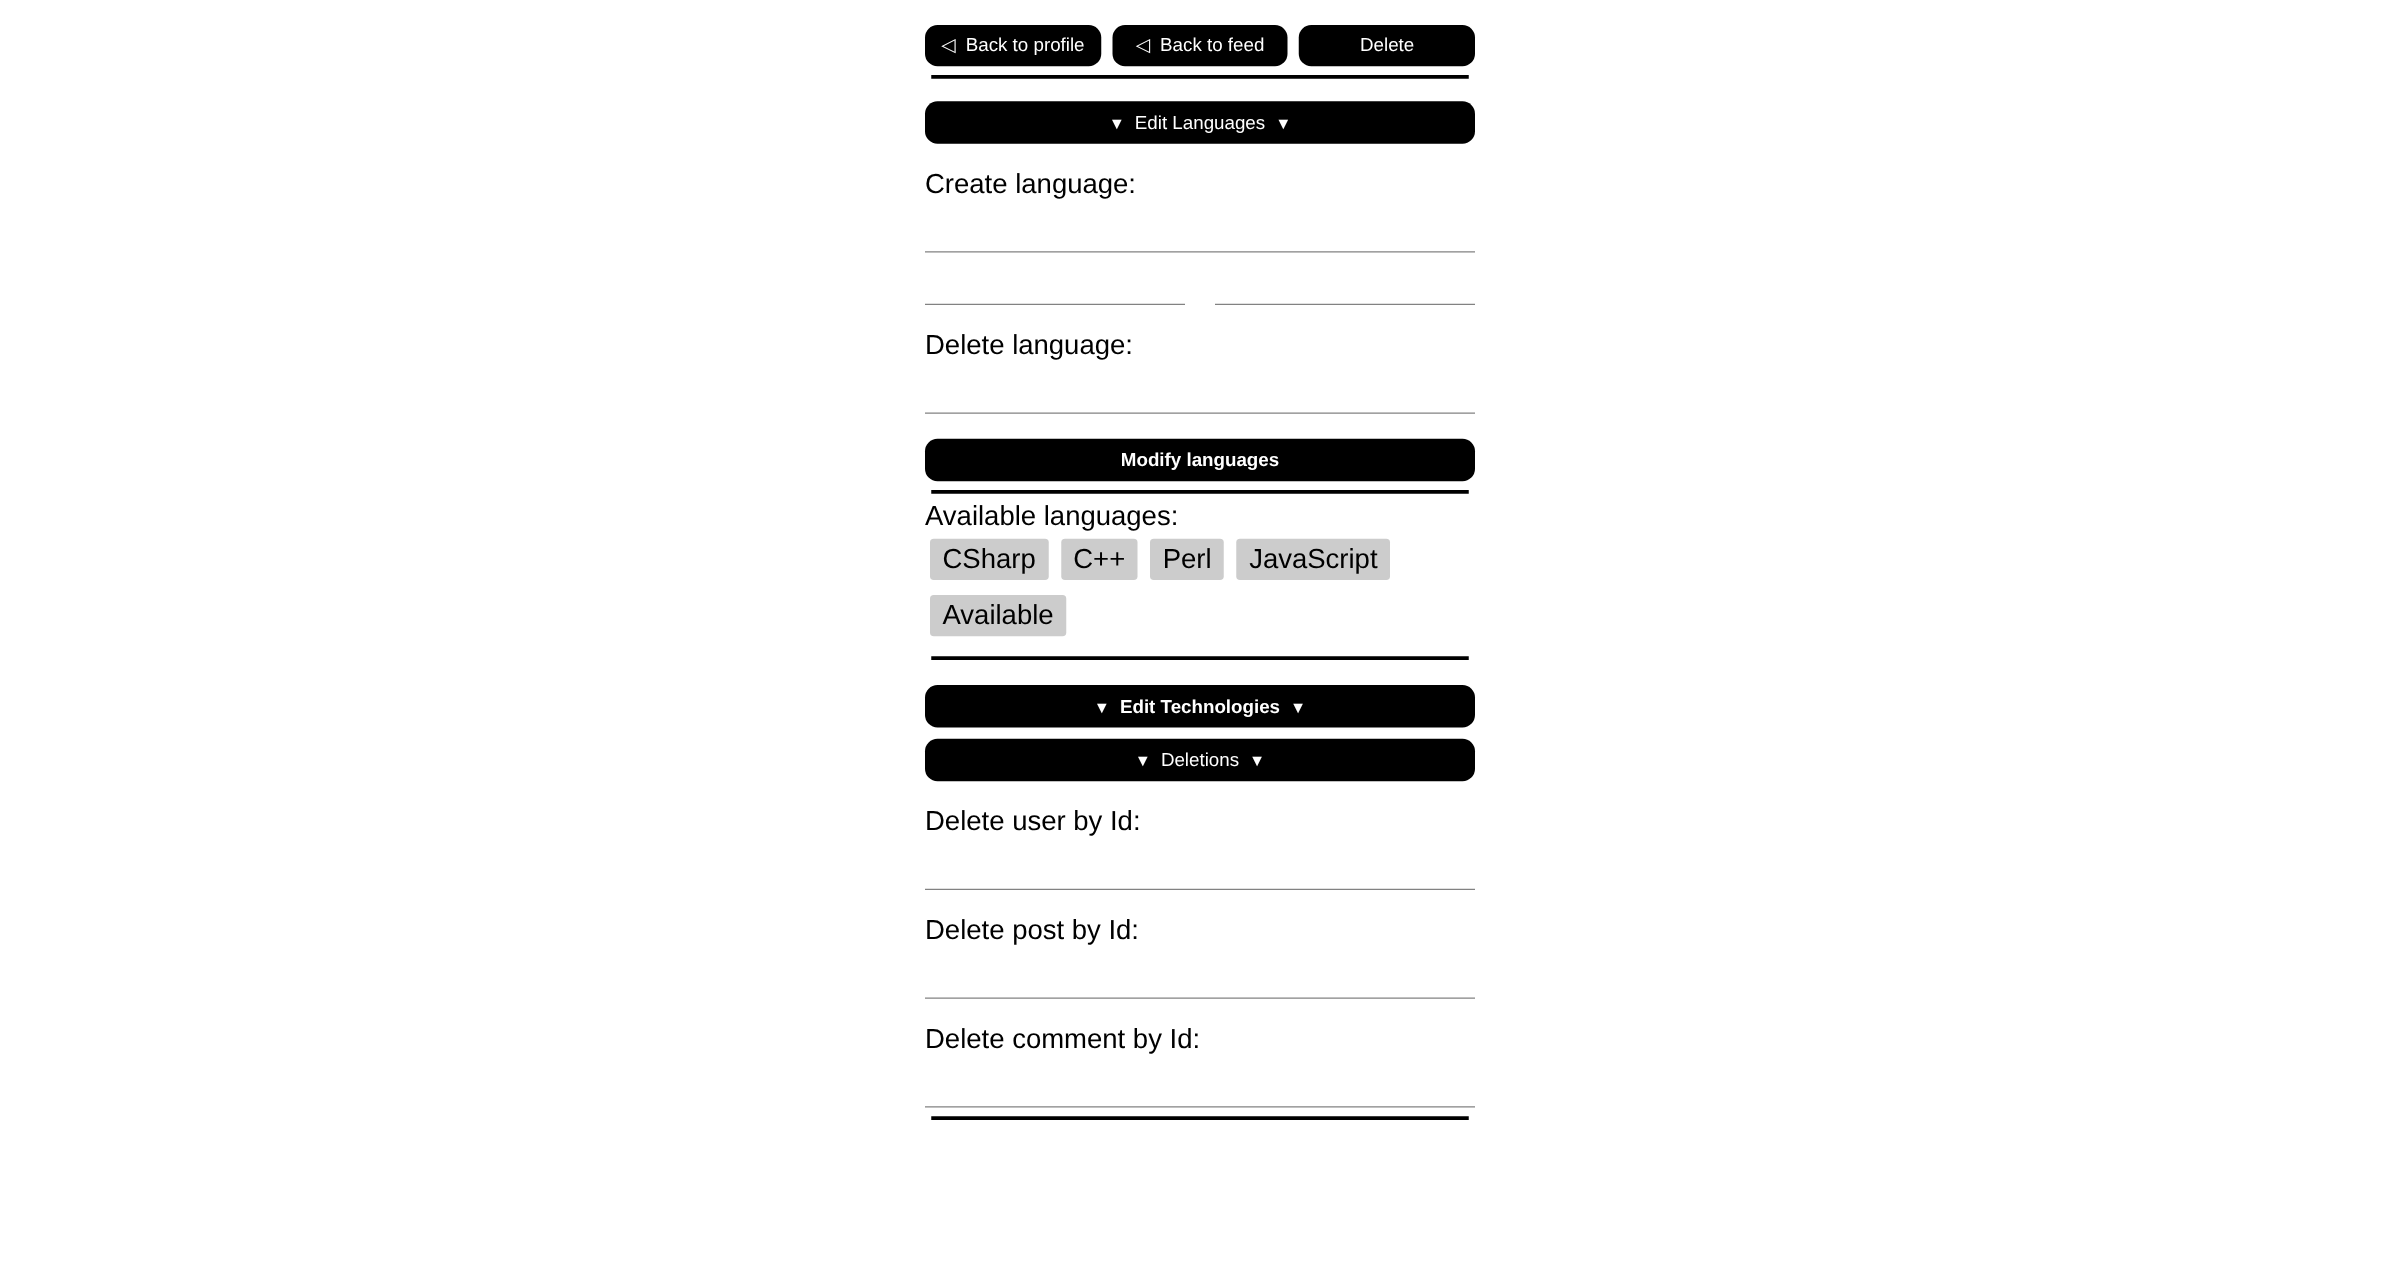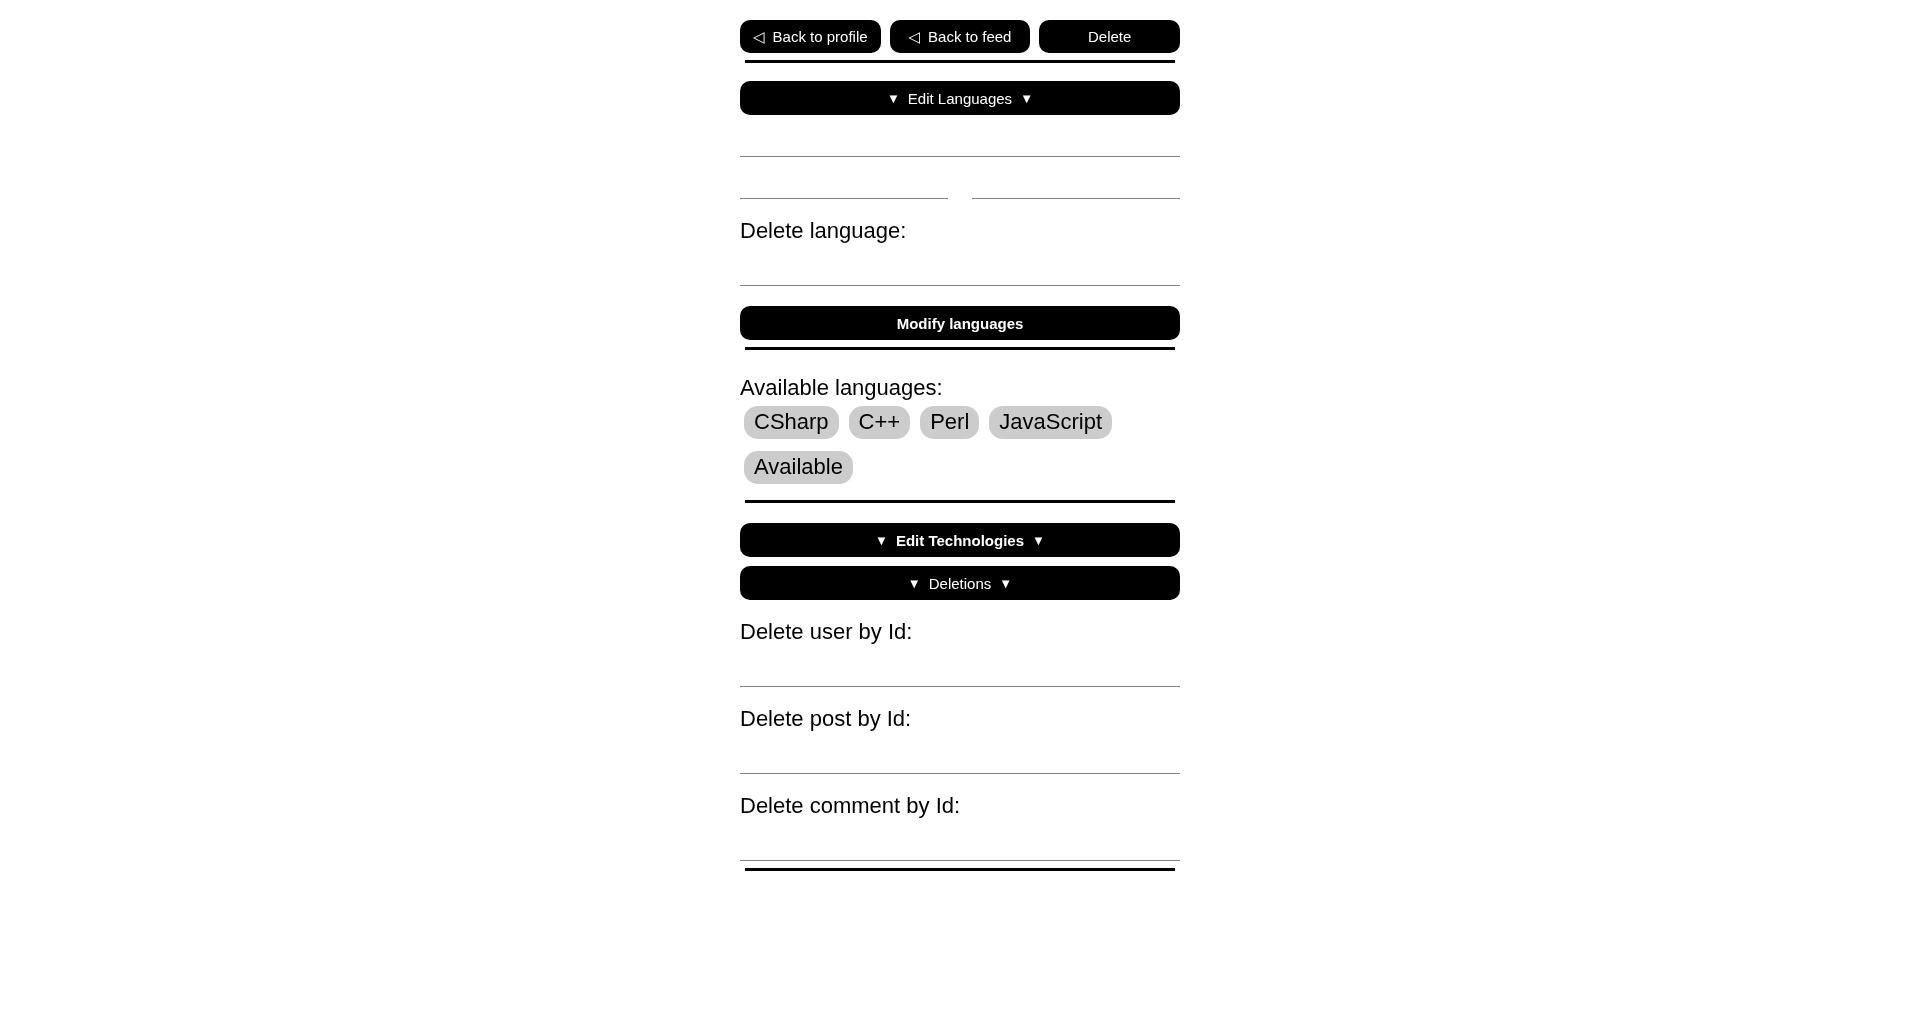--- a/index.html
+++ b/index.html
@@ -80,21 +80,21 @@
   
   .chips {
     display: flex;
     flex-wrap: wrap;
     gap: 12px 10px;
     margin-top: 5px;
     padding-left: 4px;
   }
   .chip {
     background: #cccccc;
-    border-radius: 14px;
+    border-radius: 3px;
     padding: 3px 10px 4px 10px;
     font-size: 22px;
     line-height: 26px;
   }
 </style>
 </head>
 <body>
 
 <div class="page">
   <div class="container">
@@ -114,37 +114,38 @@
     </div>
 
     <hr class="thick">
 
     <button class="btn wide mt18">
       <span class="tri">▼</span>
       <span>Edit Languages</span>
       <span class="tri">▼</span>
     </button>
 
+    <div class="label">Create language:</div>
     <input class="underline" type="text" value="" style="">
 
     <div class="two-col">
       <input class="underline" type="text" value="" style="">
       <input class="underline" type="text" value="" style="">
     </div>
 
     <div class="label">Delete language:</div>
     <input class="underline" type="text" value="" style="">
 
     <button class="btn wide mt20">
       <span>Modify languages</span>
     </button>
 
     <hr class="thick">
 
-    <div class="label" style="margin-top:24px">Available languages:</div>
+    <div class="label" style="margin-top:4px">Available languages:</div>
     <div class="chips">
       <span class="chip">CSharp</span>
       <span class="chip">C++</span>
       <span class="chip">Perl</span>
       <span class="chip">JavaScript</span>
       <span class="chip">Available</span>
     </div>
 
     <hr class="thick" style="margin-top:16px">
 

